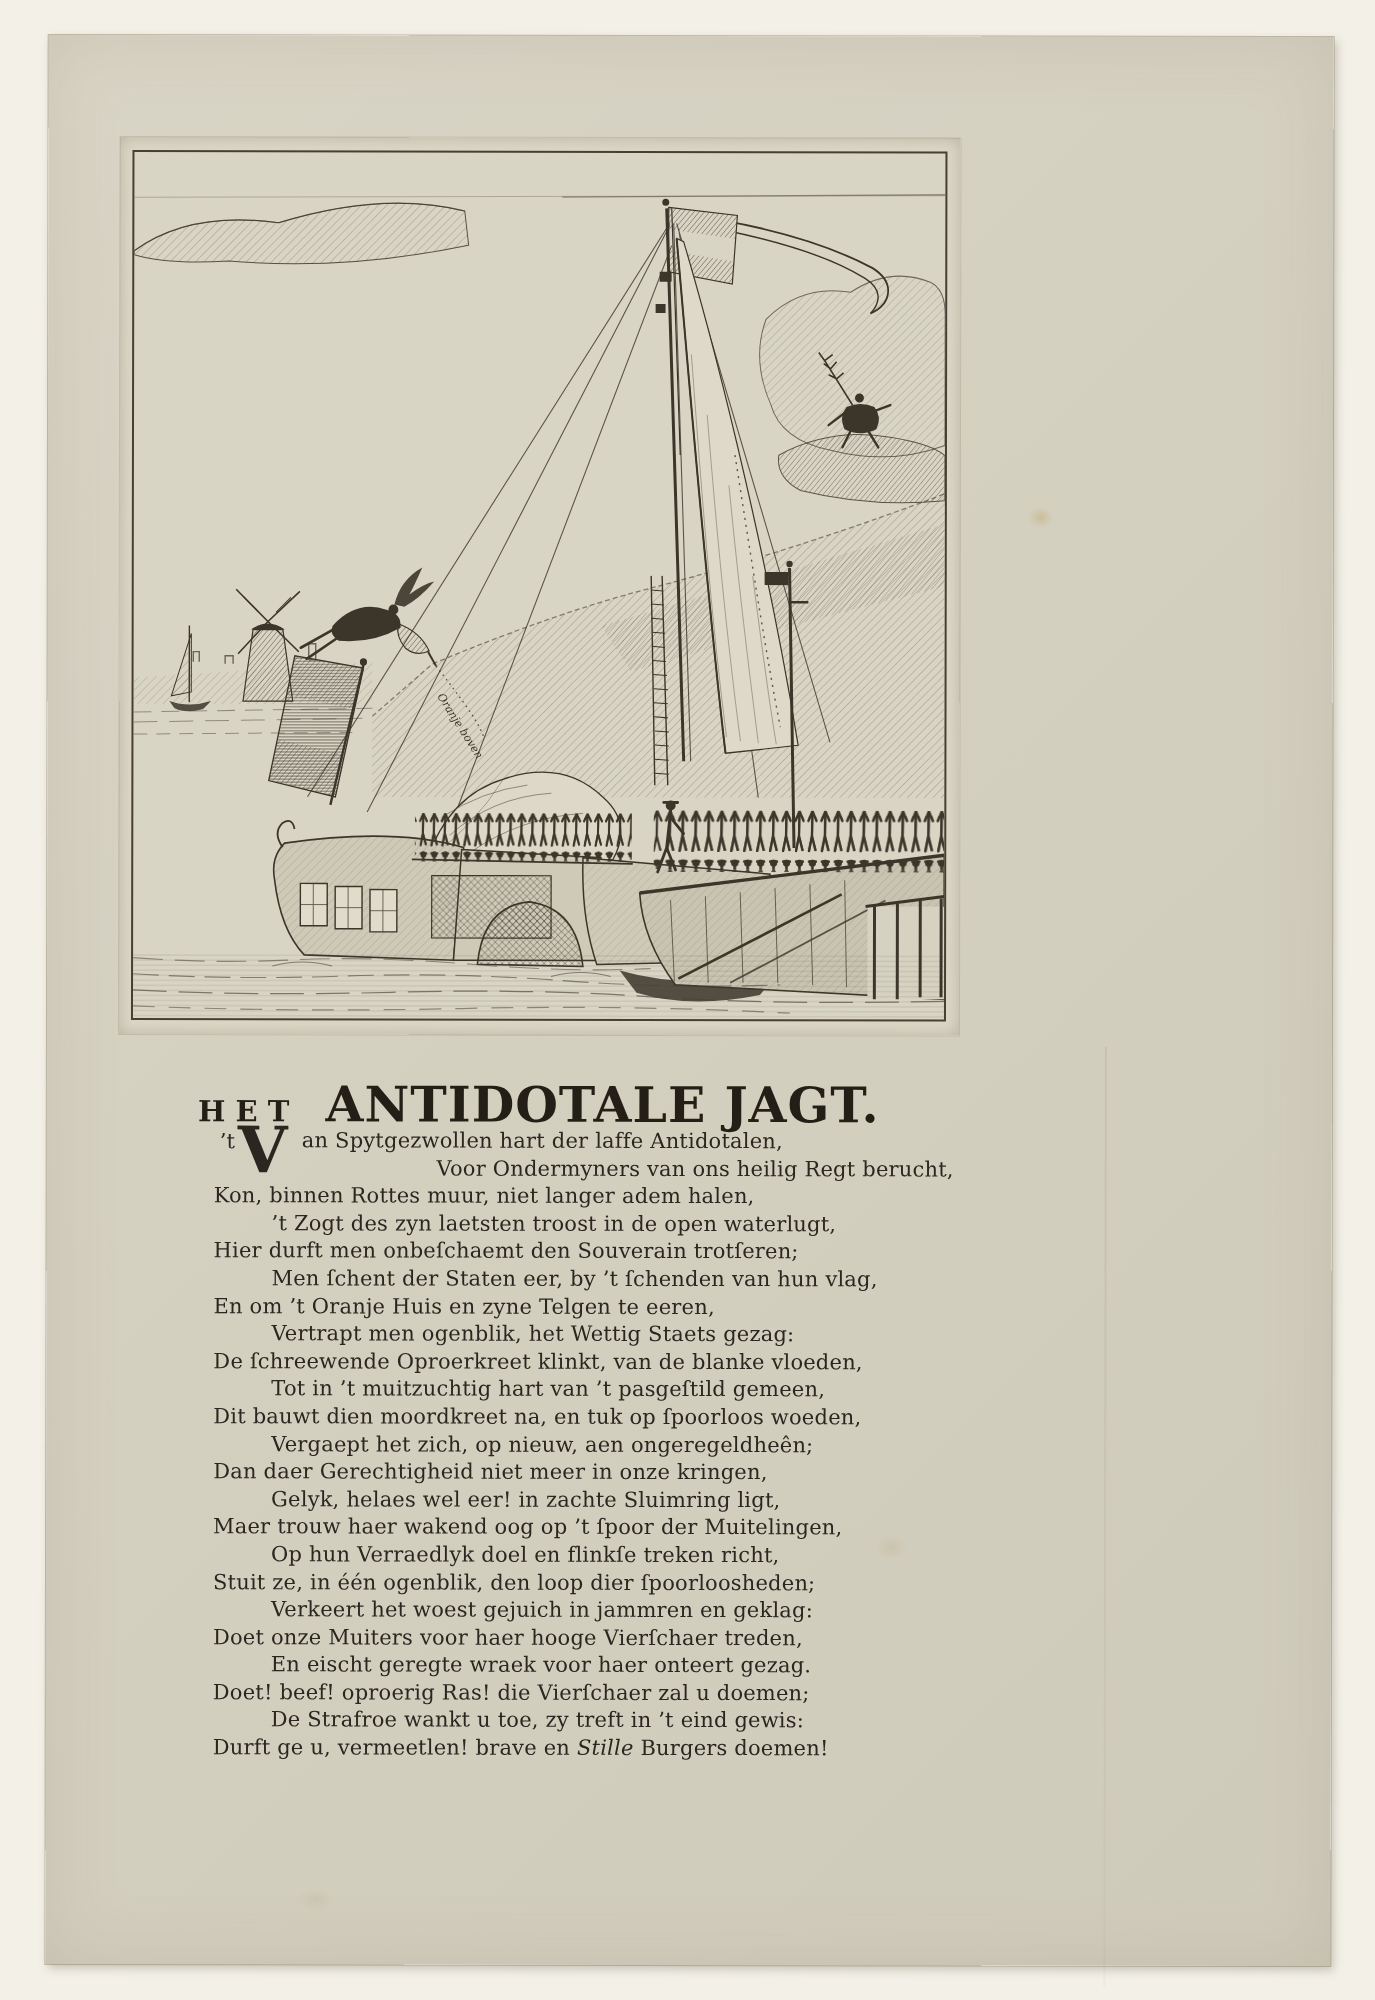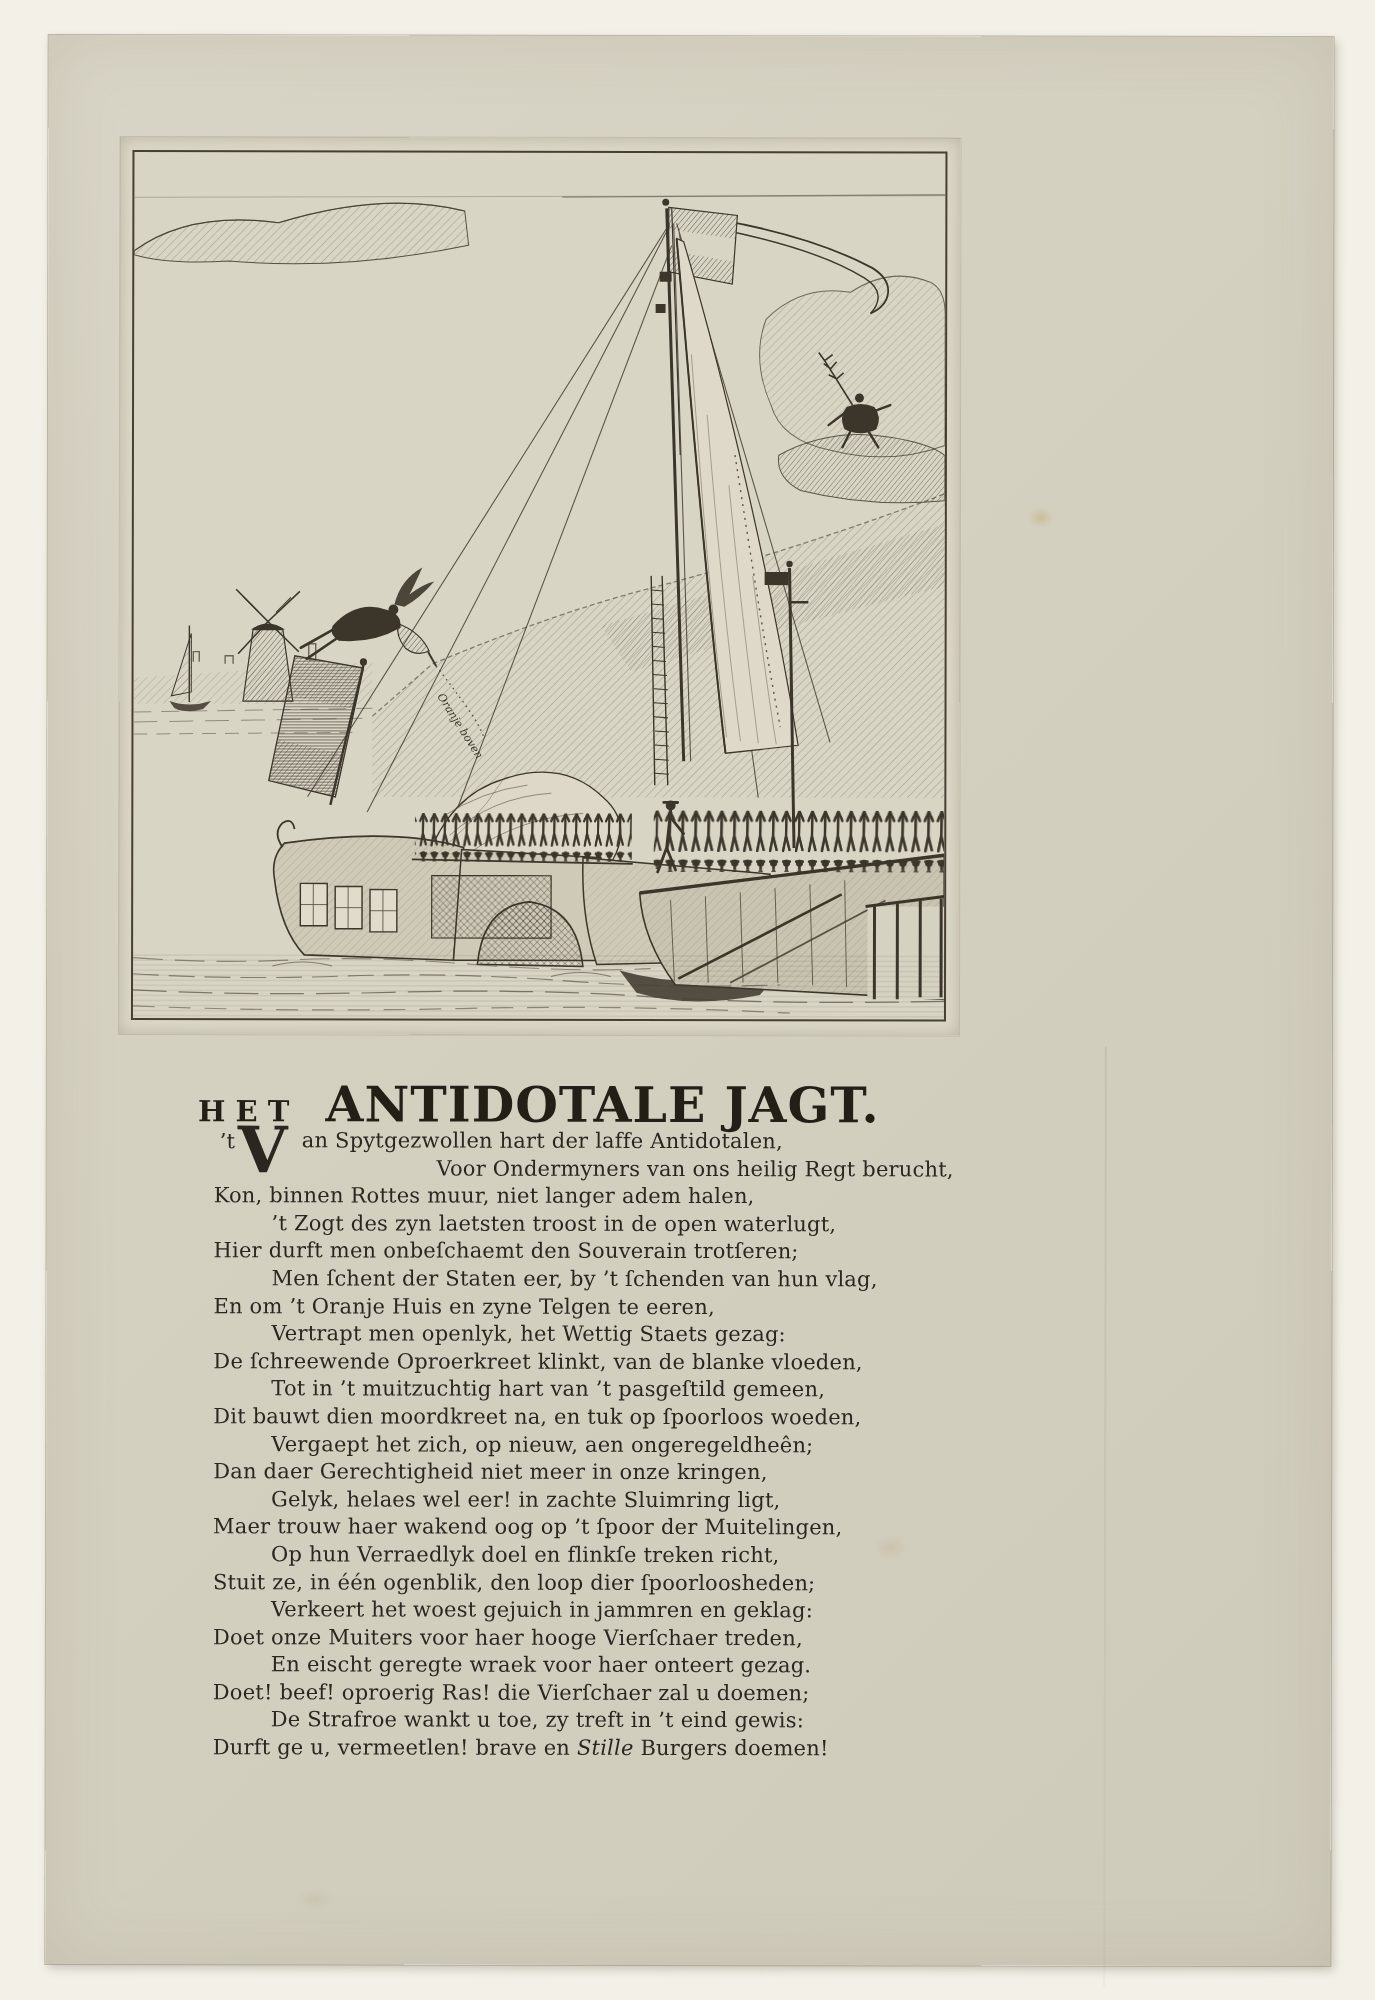--- a/index.html
+++ b/index.html
@@ -272,21 +272,21 @@
   <div class="poem">
     <span class="tmark">’t</span>
     <span class="dropcap">V</span>
     <div class="pl l1">an Spytgezwollen hart der laffe  Antidotalen,</div>
     <div class="pl l2">Voor Ondermyners van ons heilig Regt berucht,</div>
     <div class="pl">Kon, binnen Rottes muur, niet langer adem halen,</div>
     <div class="pl ind">’t Zogt des zyn laetsten troost in de open waterlugt,</div>
     <div class="pl">Hier durft men onbeſchaemt den Souverain trotſeren;</div>
     <div class="pl ind">Men ſchent der Staten eer, by ’t ſchenden van hun vlag,</div>
     <div class="pl">En om ’t Oranje Huis en zyne Telgen te eeren,</div>
-    <div class="pl ind">Vertrapt men openlyk, het Wettig Staets gezag:</div>
+    <div class="pl ind">Vertrapt men ogenblik, het Wettig Staets gezag:</div>
     <div class="pl">De ſchreewende Oproerkreet klinkt, van de blanke vloeden,</div>
     <div class="pl ind">Tot in ’t muitzuchtig hart van ’t pasgeſtild gemeen,</div>
     <div class="pl">Dit bauwt dien moordkreet na, en tuk op ſpoorloos woeden,</div>
     <div class="pl ind">Vergaept het zich, op nieuw, aen ongeregeldheên;</div>
     <div class="pl">Dan daer Gerechtigheid niet meer in onze kringen,</div>
     <div class="pl ind">Gelyk, helaes wel eer! in zachte Sluimring ligt,</div>
     <div class="pl">Maer trouw haer wakend oog op ’t ſpoor der Muitelingen,</div>
     <div class="pl ind">Op hun Verraedlyk doel en flinkſe treken richt,</div>
     <div class="pl">Stuit ze, in één ogenblik, den loop dier ſpoorloosheden;</div>
     <div class="pl ind">Verkeert het woest gejuich in jammren en geklag:</div>

